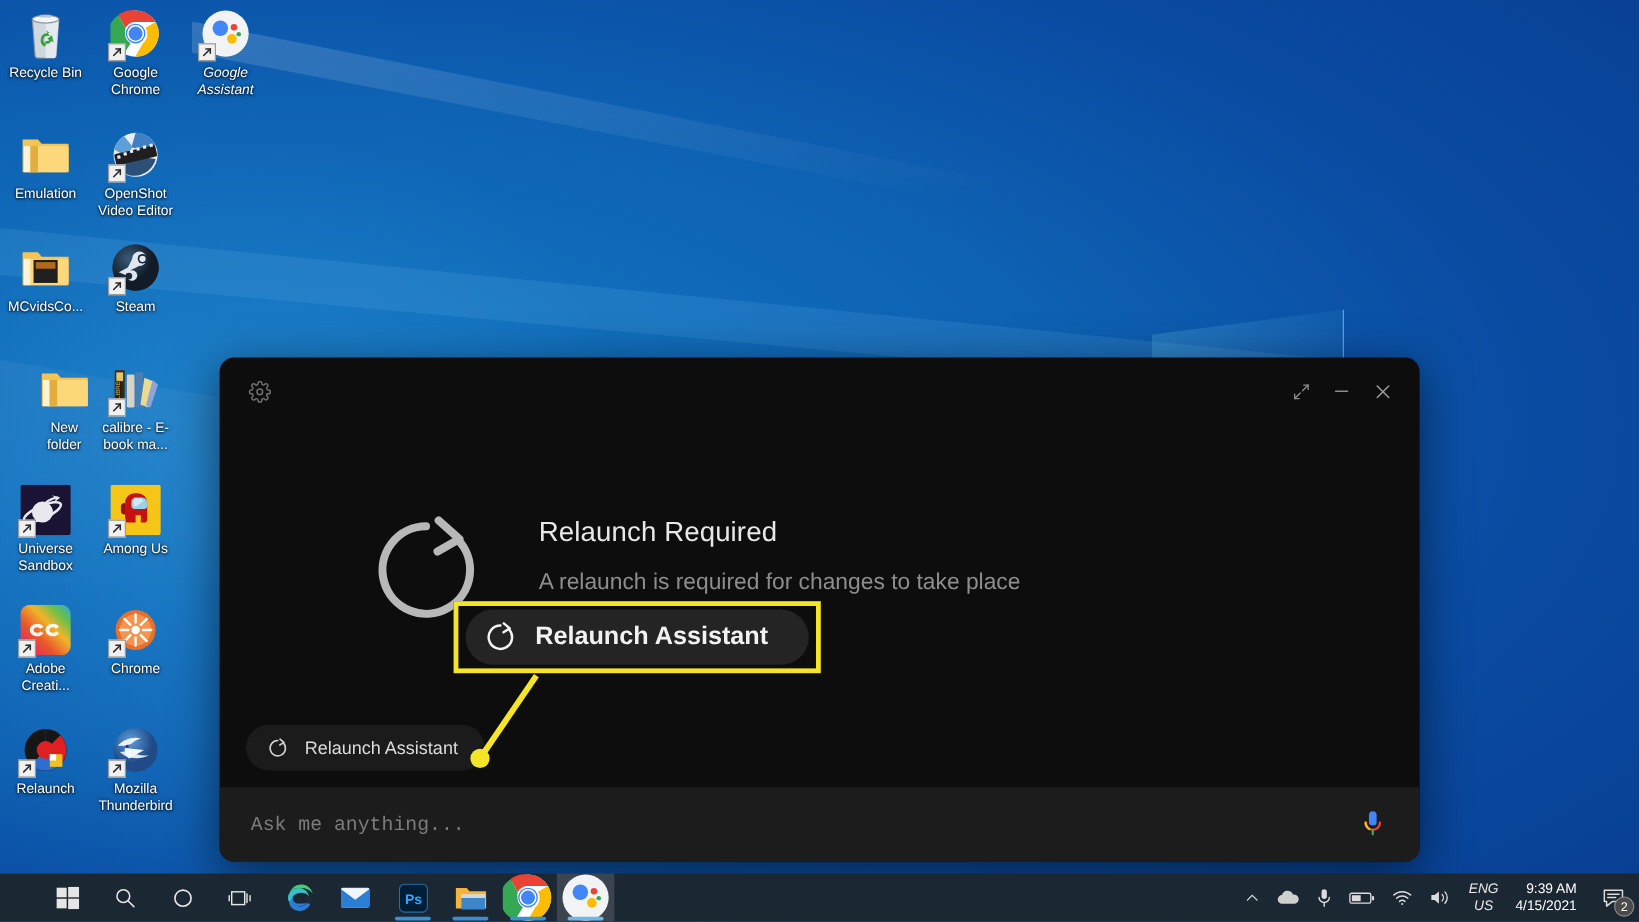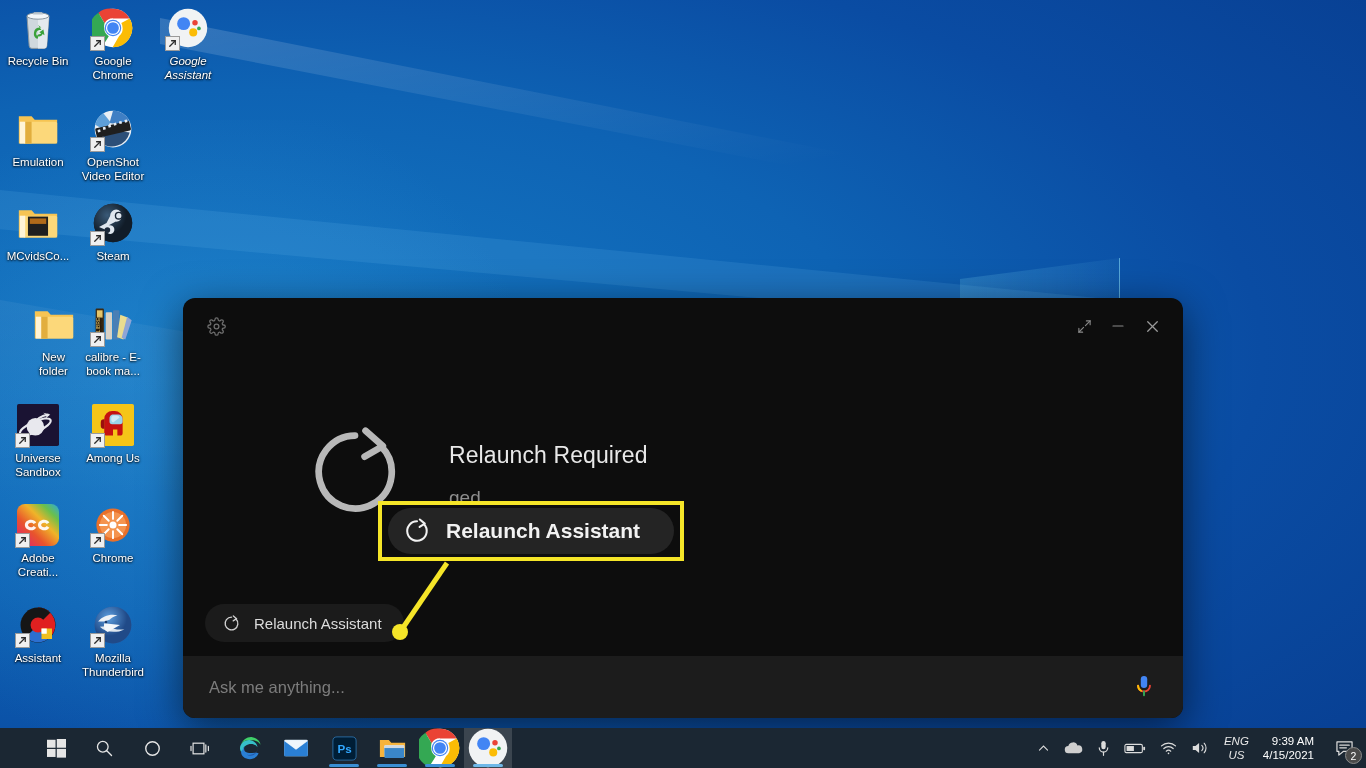--- a/index.html
+++ b/index.html
@@ -157,21 +157,21 @@
     display: flex; align-items: center;
     padding: 0 22px 0 26px;
     gap: 12px;
   }
   #assistant-input {
     flex: 1;
     background: transparent;
     border: none; outline: none;
     color: #3b82f6;
     font-size: 16.5px;
-    font-family: Liberation Sans, sans-serif;
+    font-family: Liberation Mono, monospace;
   }
   #assistant-input::placeholder { color: #7c7c7c; }
   #mic-button {
     width: 34px; height: 34px;
     display: flex; align-items: center; justify-content: center;
     cursor: pointer;
     background: transparent; border: none;
   }
 
   
@@ -530,21 +530,21 @@
       <rect x="28" y="28" width="12" height="12" fill="#f0c020"></rect>
       <rect x="28" y="28" width="6" height="6" fill="#fff"></rect>
     </svg>
         <span class="shortcut-arrow">
   <svg viewBox="0 0 12 12" fill="none" stroke="#2b2b2b" stroke-width="1.4" stroke-linecap="round">
     <path d="M3 9L9 3"></path>
             <path d="M5 3h4v4"></path>
           </svg>
         </span>
       </span>
-      <span class="label">Assistant</span>
+      <span class="label">Relaunch</span>
     </div>
     <div class="desk-icon" style="left: 75px; top: 603px;">
       <span class="glyph">
         <svg width="42" height="42" viewBox="0 0 48 48">
       <circle cx="24" cy="24" r="21" fill="#2a5fa8"></circle>
       <circle cx="24" cy="24" r="21" fill="url(#tbg)"></circle>
       <defs>
             <radialGradient id="tbg" cx="38%" cy="30%">
               <stop offset="0" stop-color="#5d9ede"></stop>
               <stop offset="1" stop-color="#204a88"></stop>
@@ -601,20 +601,21 @@
 
     <div id="status-card">
       <div id="refresh-big-icon">
         <svg width="96" height="96" viewBox="0 0 100 100" fill="none" stroke="#b8b8b8" stroke-width="7" stroke-linecap="round">
           <path d="M50 12a38 38 0 1 0 27 11"></path>
           <path d="M61 7 L79 23 L60 34" stroke-linejoin="round" fill="none"></path>
         </svg>
       </div>
       <div id="status-text">
         <div id="status-title">Relaunch Required</div>
+        <div class="status-line">A relaunch is required for changes to take place</div>
         <div class="status-line">ged</div>
       </div>
     </div>
 
     <button id="relaunch-button">
       <span style="display:flex;">
         <svg width="17" height="17" viewBox="0 0 24 24" fill="none" stroke="#d0d0d0" stroke-width="1.9" stroke-linecap="round">
           <path d="M12 3a9 9 0 1 0 6.4 2.7"></path>
           <path d="M14.6 1.4 L19.2 5.2 L14.4 8.2" stroke-linejoin="round"></path>
         </svg>

